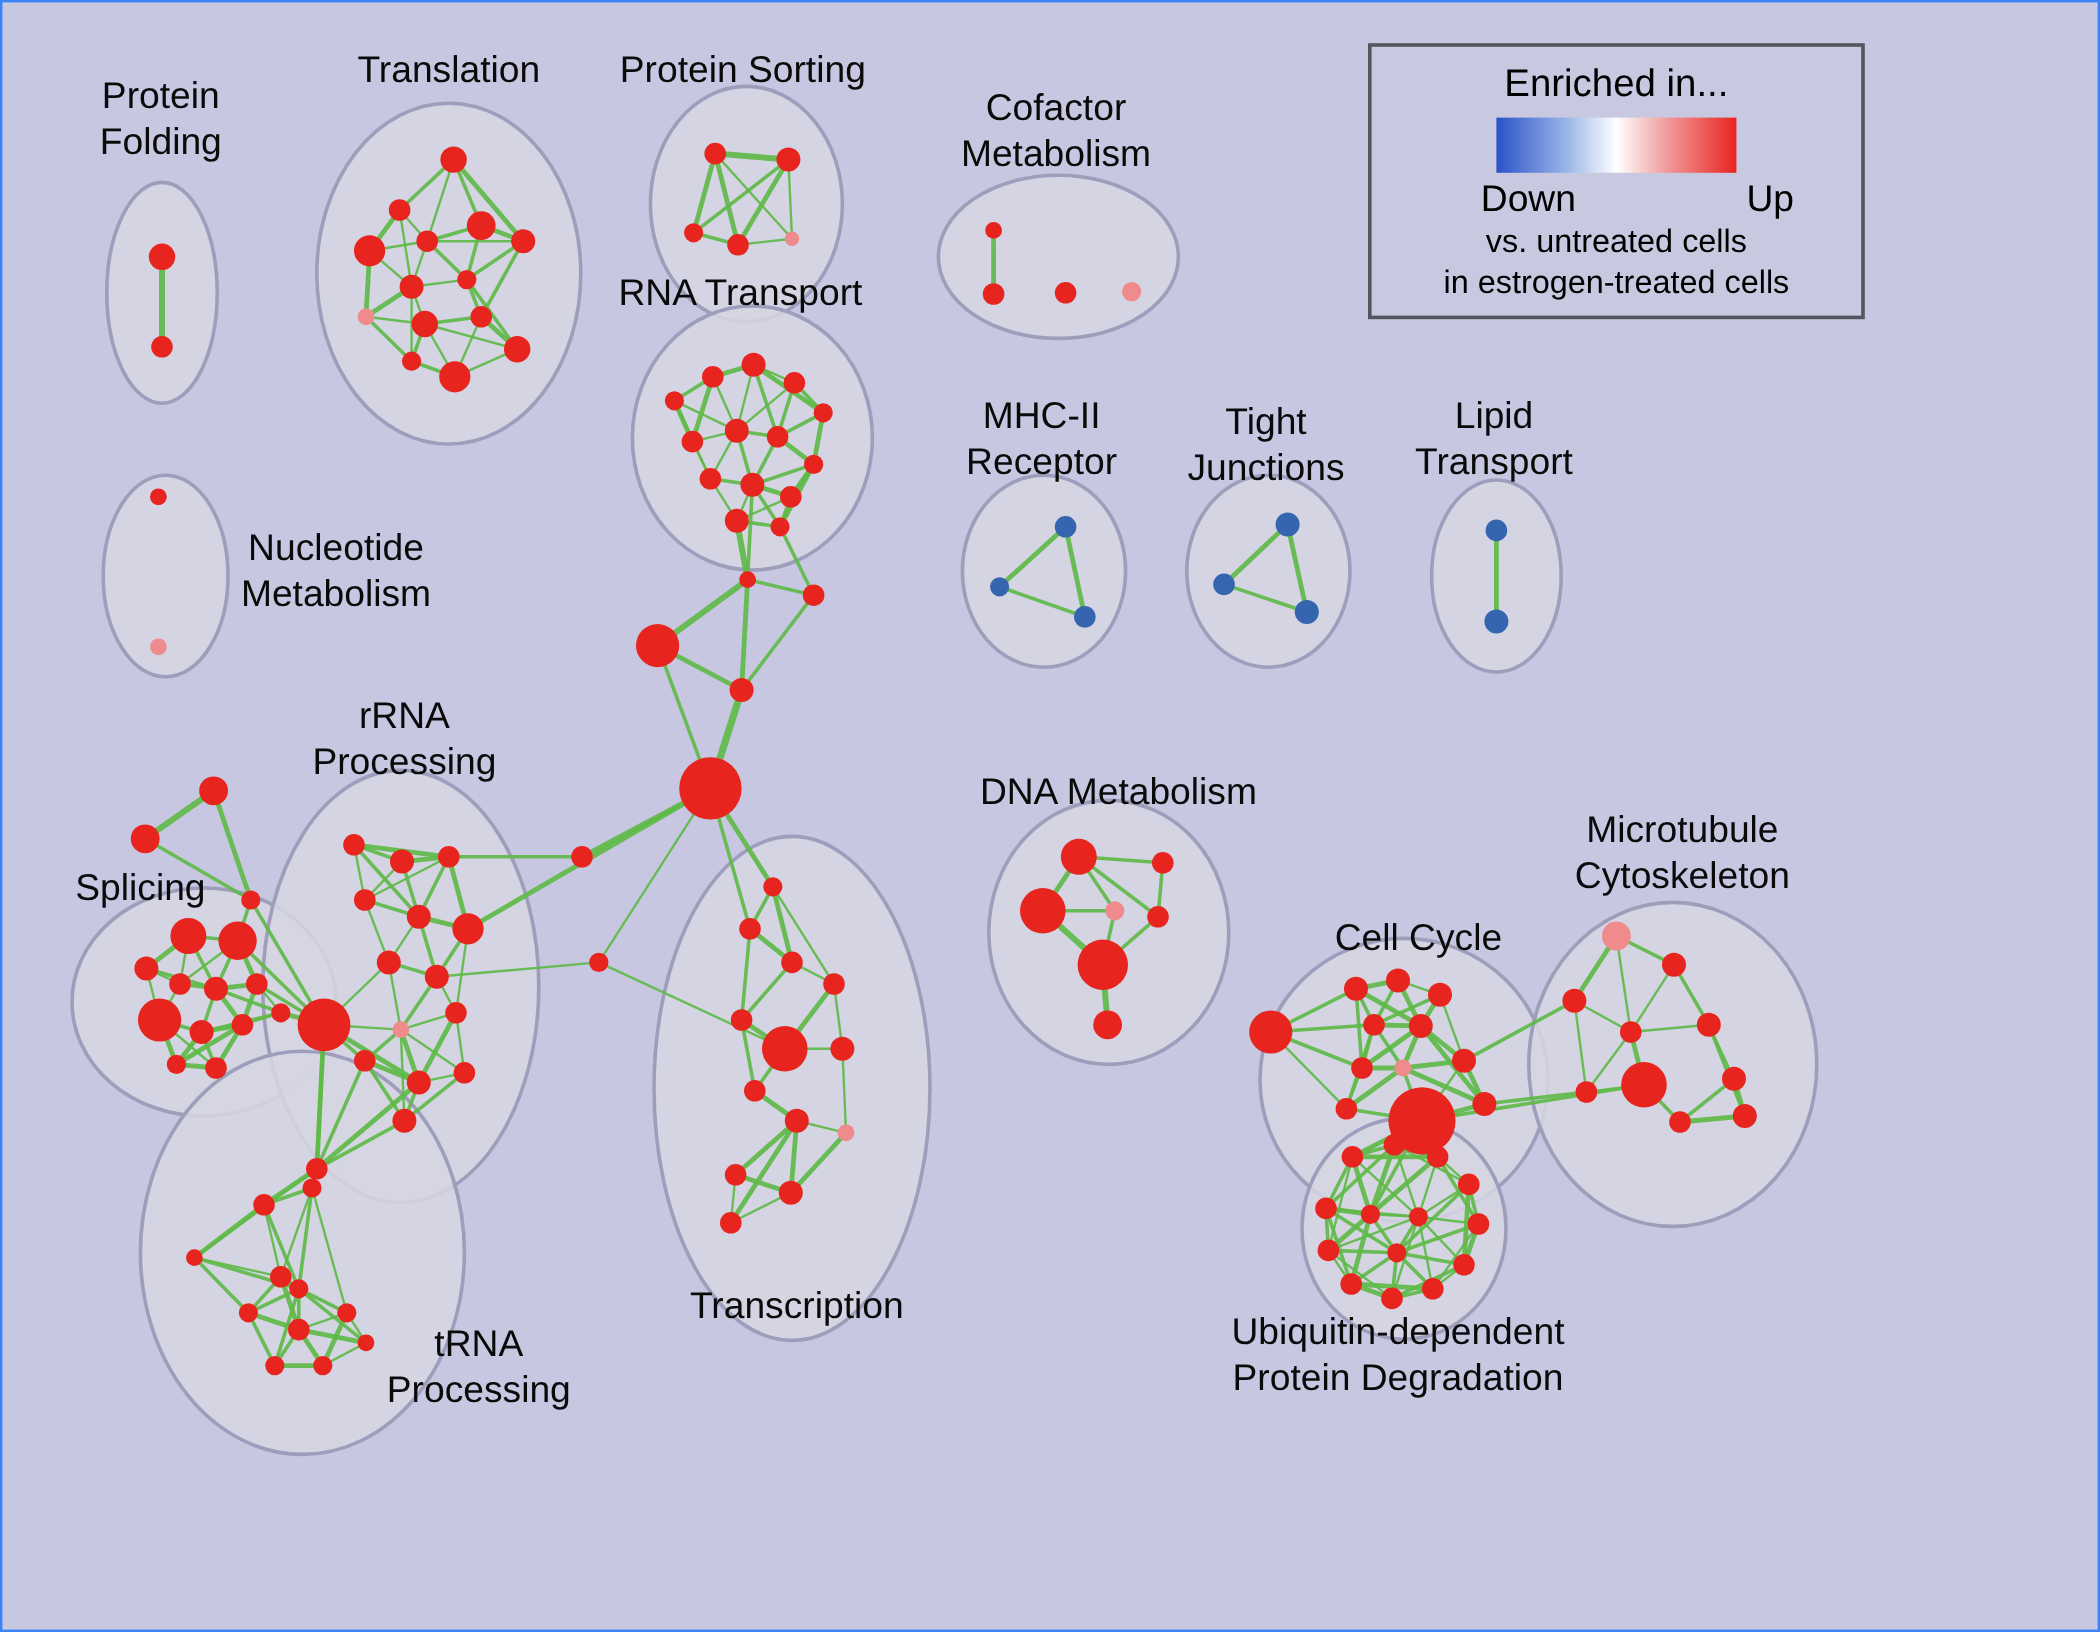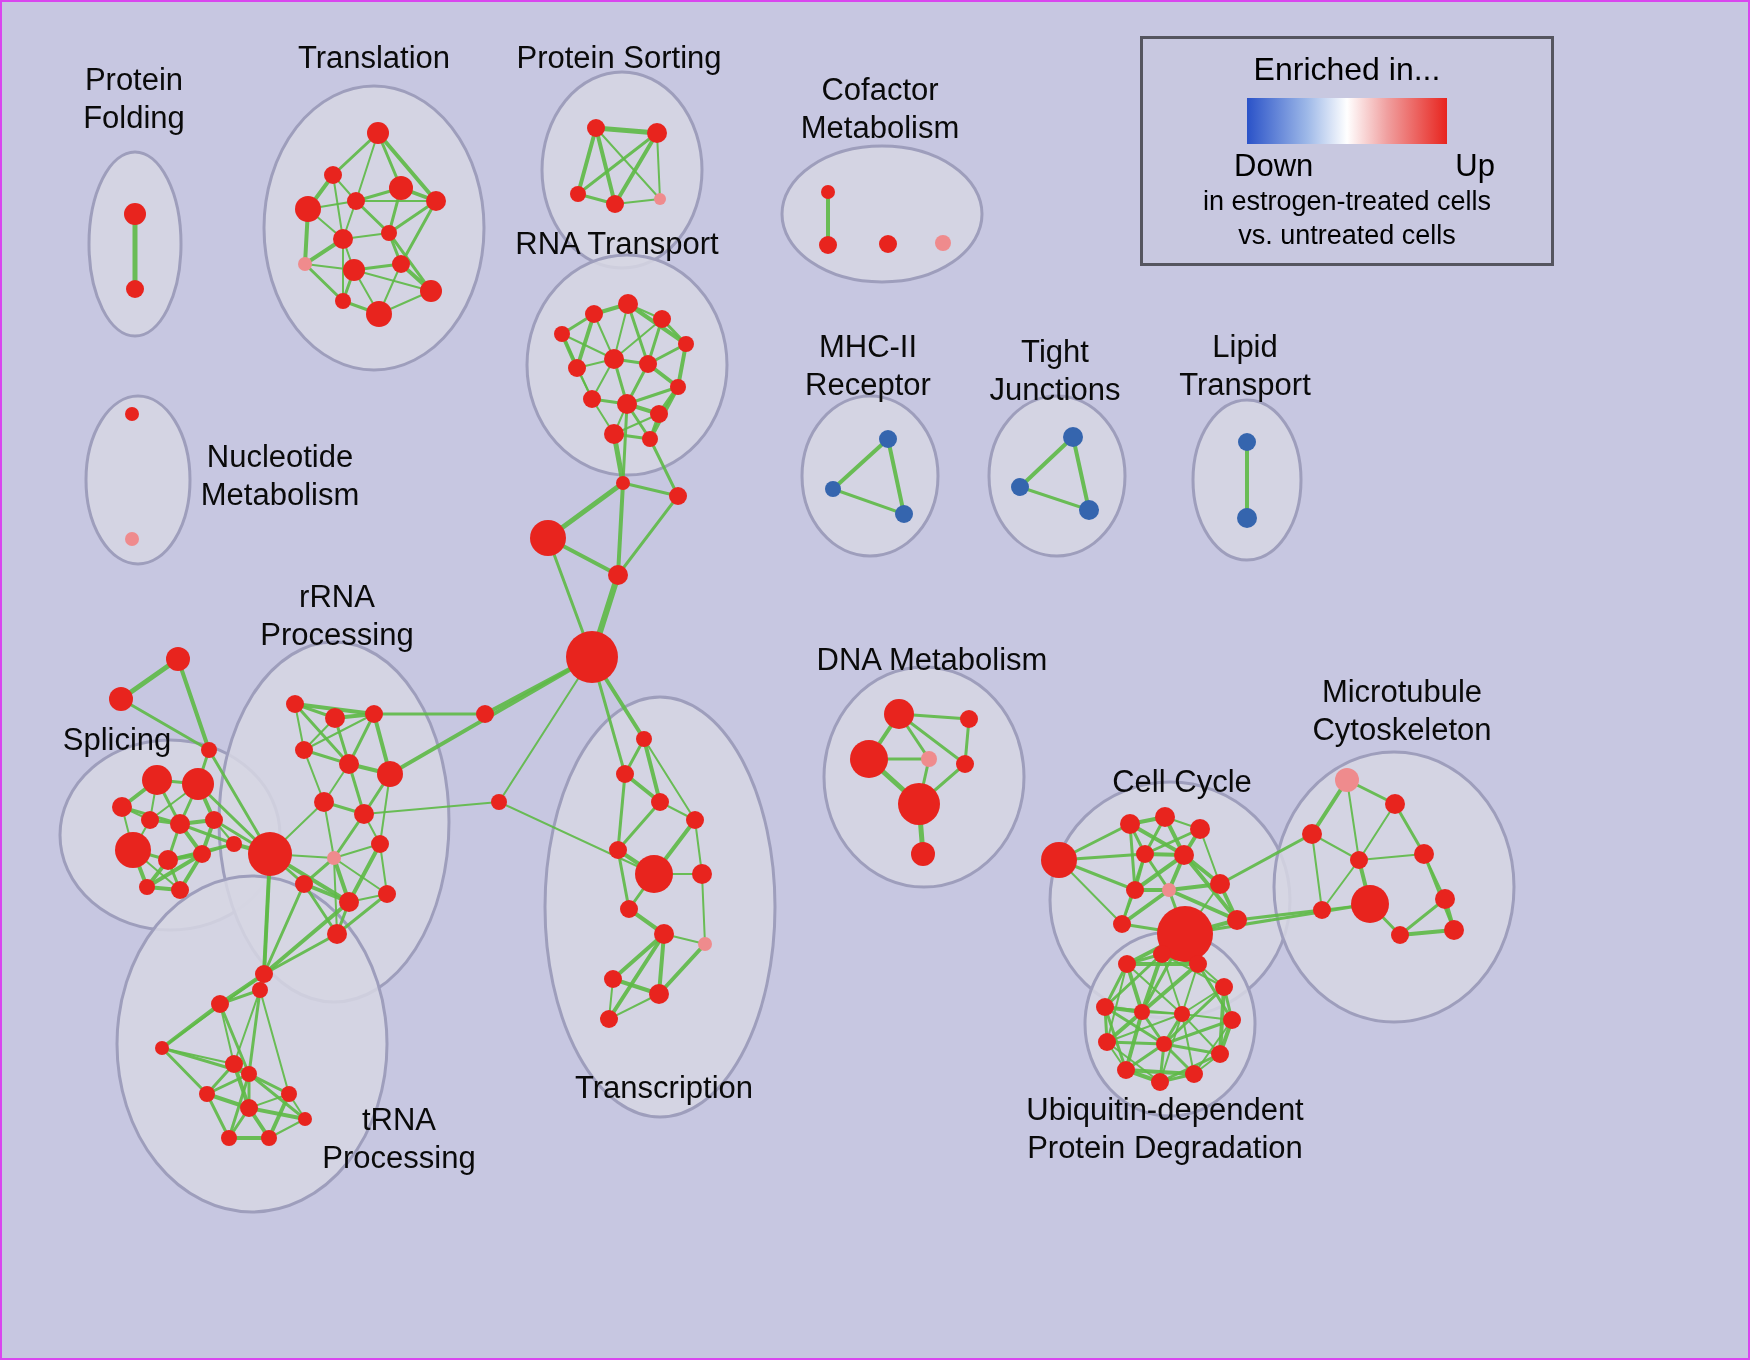--- a/index.html
+++ b/index.html
@@ -1,20 +1,20 @@
 <!DOCTYPE html>
 <html><head>
 <meta charset="utf-8">
 <style>
   html,body{margin:0;padding:0;background:#ffffff;}
   .stage{
     position:relative;
     width:1750px;height:1360px;
     background:#c7c7e1;
-    border:2px solid #d946ef;
+    border:2px solid #3b82f6;
     box-sizing:border-box;
     overflow:hidden;
     font-family:"Liberation Sans", sans-serif;
   }
   svg.net{position:absolute;left:0;top:0;}
   .legend{
     position:absolute;
     left:1138px;top:34px;
     width:414px;height:230px;
     border:3px solid #55555f;
@@ -593,16 +593,16 @@
       </g>
     </svg>
 
   <div class="legend">
     <div class="legend-title">Enriched in...</div>
     <div class="legend-bar" style="background: linear-gradient(90deg, rgb(42, 82, 200) 0%, rgb(157, 184, 232) 30%, rgb(255, 255, 255) 50%, rgb(240, 160, 160) 70%, rgb(232, 36, 30) 100%);"></div>
     <div class="legend-row">
       <span>Down</span>
       <span>Up</span>
     </div>
+    <div class="legend-caption">vs. untreated cells</div>
     <div class="legend-caption">in estrogen-treated cells</div>
-    <div class="legend-caption">vs. untreated cells</div>
   </div>
 </div>
 
 </body></html>

